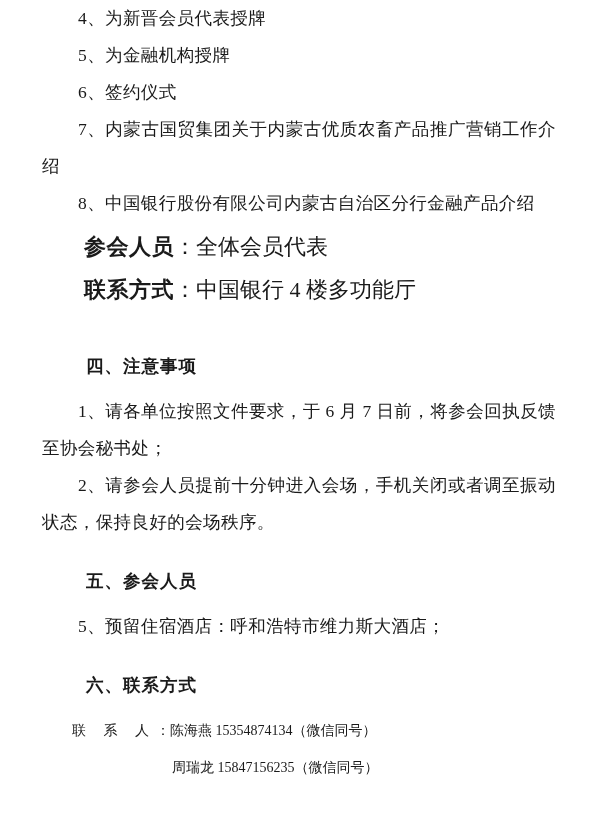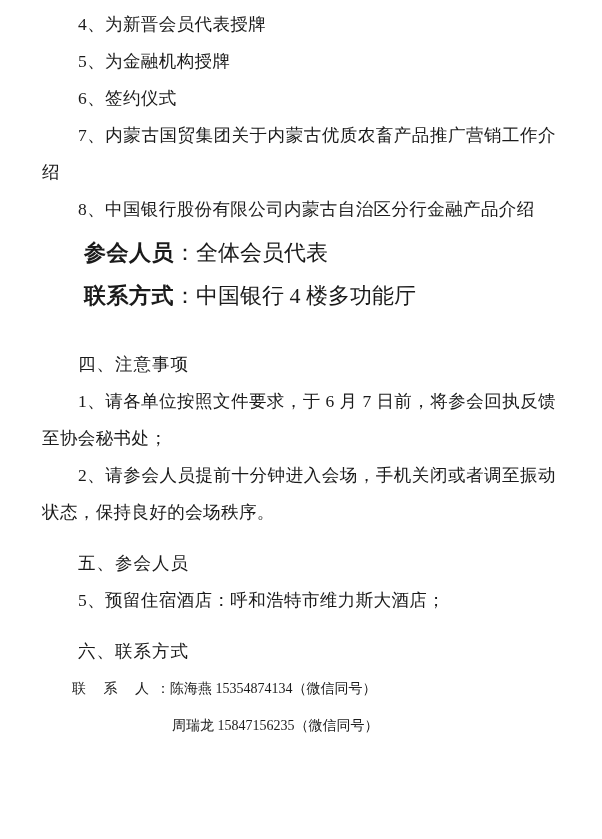--- a/index.html
+++ b/index.html
@@ -12,38 +12,38 @@
     height: 839px;
     font-family: "Liberation Serif", "DejaVu Serif", serif;
     color: #1a1a1a;
     overflow: hidden;
   }
   .page {
     position: relative;
     width: 602px;
     height: 590px;
     box-sizing: border-box;
-    padding: 6px 46px 0 42px;
+    padding: 0 46px 0 42px;
   }
   .para {
     font-size: 17.5px;
     line-height: 37px;
     text-align: justify;
     text-justify: inter-ideograph;
     margin: 0;
     letter-spacing: 0.4px;
   }
   .indent {
     text-indent: 36px;
   }
   .heading {
     font-size: 17.5px;
     line-height: 37px;
-    font-weight: normal;
-    margin: 0;
+    font-weight: bold;
+    margin: 8px;
     text-indent: 36px;
     letter-spacing: 1px;
   }
   .labelline {
     font-size: 22px;
     line-height: 37px;
     margin: 6px;
     text-indent: 36px;
   }
   .labelline .lbl {

